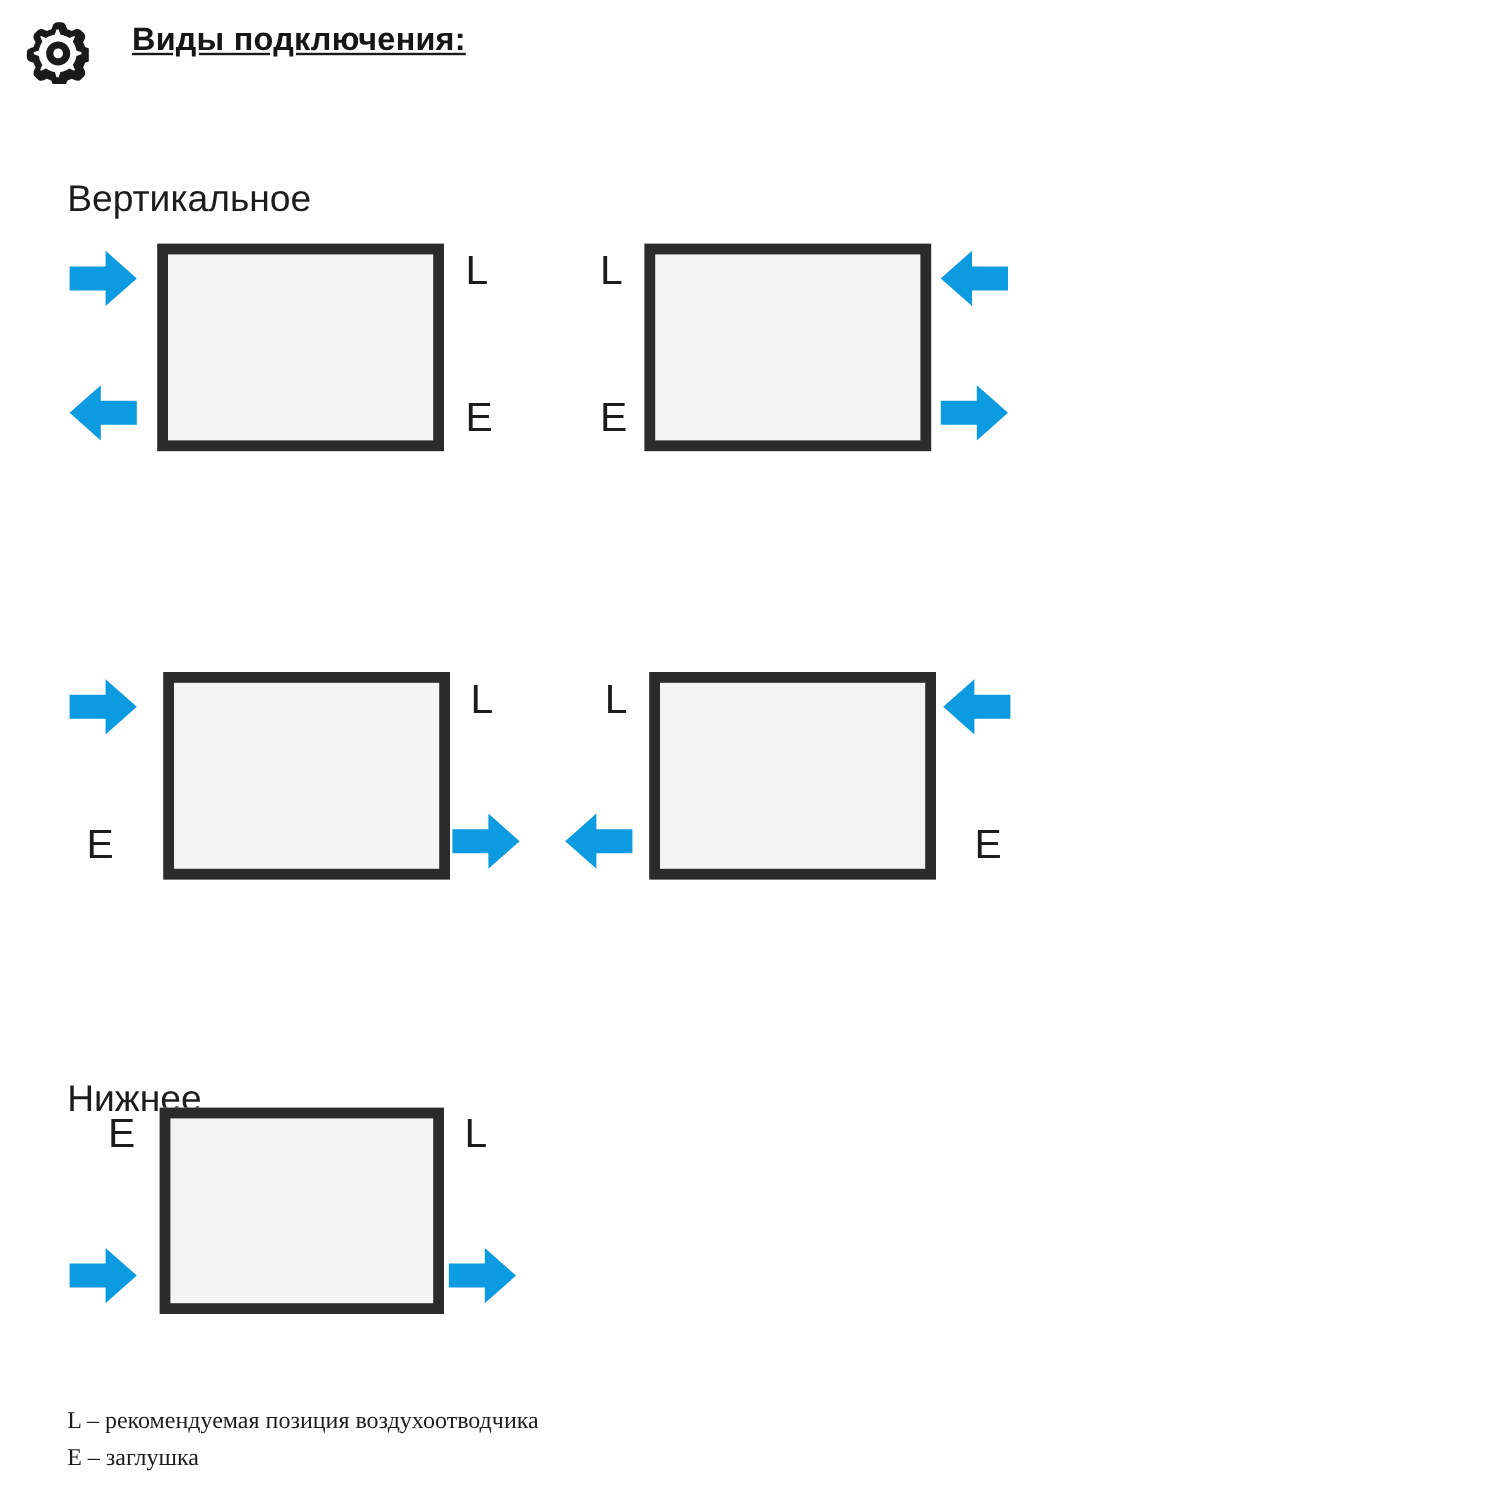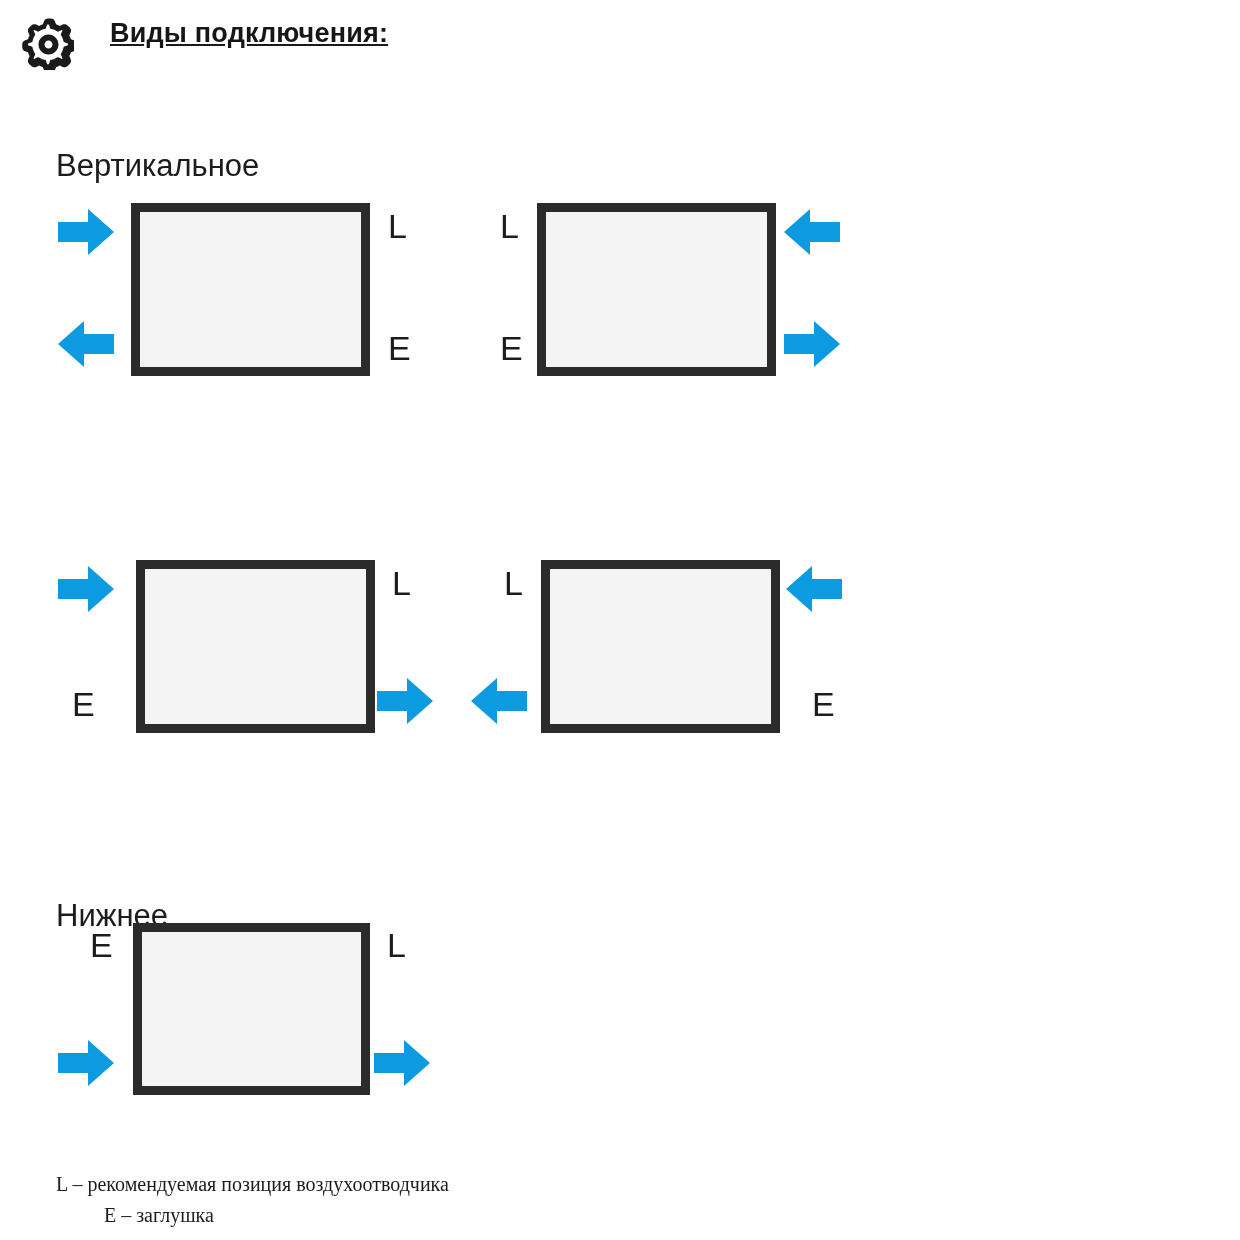--- a/index.html
+++ b/index.html
@@ -187,13 +187,13 @@
     <svg viewBox="0 0 60 56">
         <path fill="#0c9ae0" d="M2 18 h30 v-13 l26 23 -26 23 v-13 h-30 z"></path>
       </svg>
   </div>
 
   <div class="marker" style="left:90px;top:218px;">E</div>
   <div class="marker" style="left:387px;top:218px;">L</div>
 </div>
 
 <div class="legend" style="top:1173px;">L – рекомендуемая позиция воздухоотводчика</div>
-<div class="legend" style="top:1204px;margin-left:48px;">E – заглушка</div>
+<div class="legend" style="top:1204px;">E – заглушка</div>
 
 </body></html>

